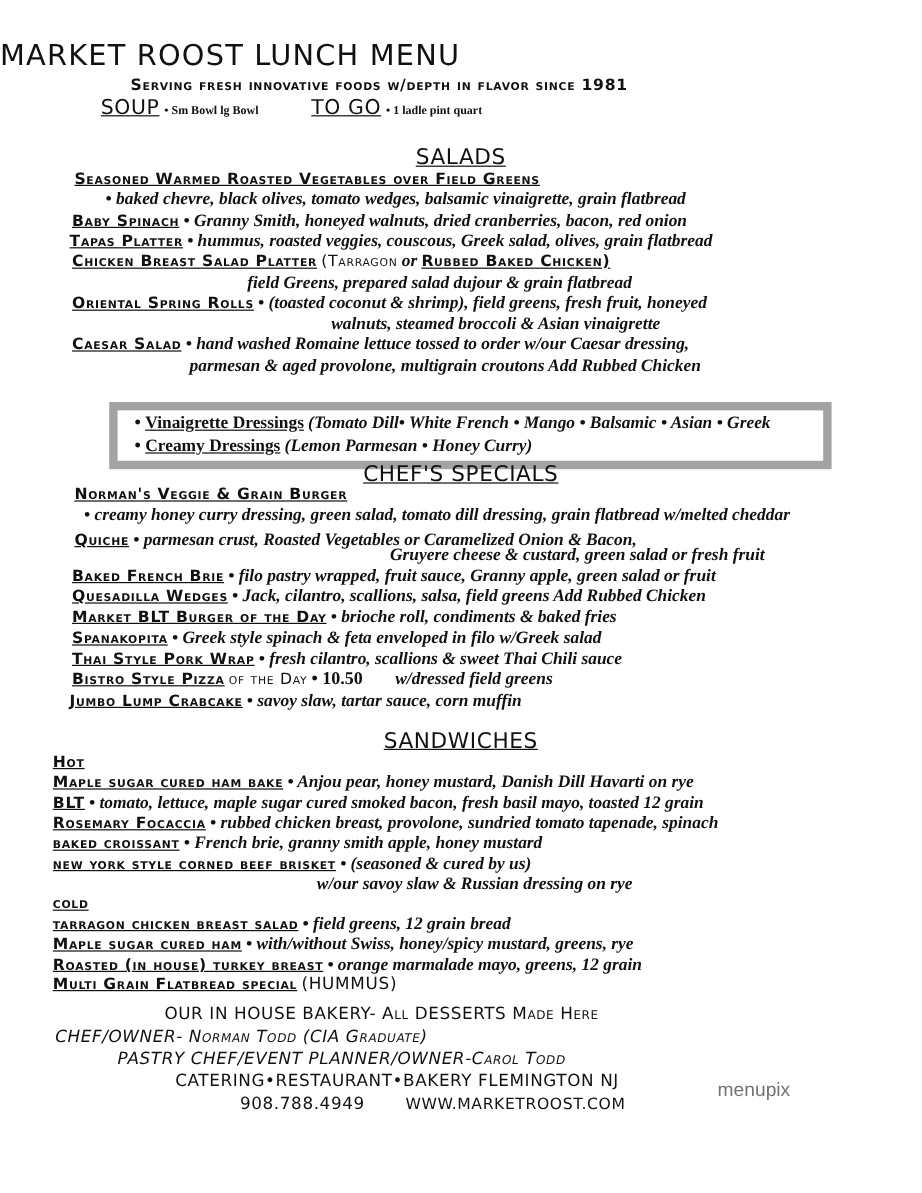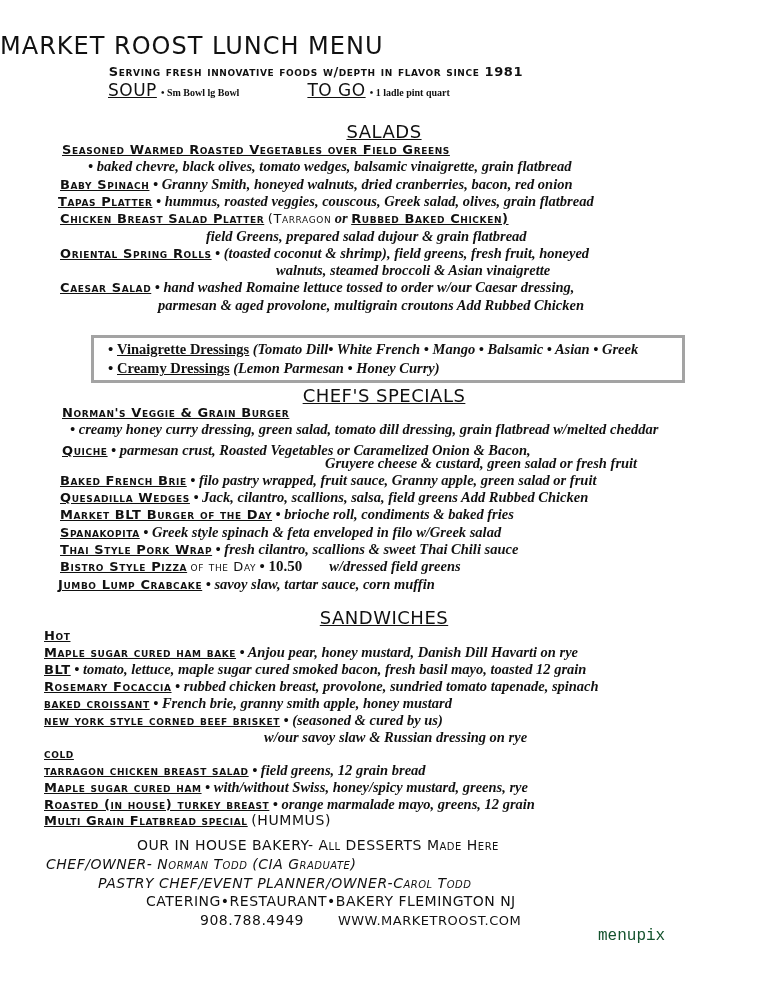--- a/index.html
+++ b/index.html
@@ -3,37 +3,37 @@
 <meta charset="utf-8">
 <style>
   html, body { margin: 0; padding: 0; background: #ffffff; }
   body { width: 768px; height: 994px; position: relative; overflow: hidden; color: #111; }
   .page { position: absolute; left: 0; top: 0; width: 768px; height: 994px; }
   .title { position: absolute; top: 32px; left: 0; width: 632px; 
            font-family: "DejaVu Sans", sans-serif; font-size: 24px; letter-spacing: 1px; color:#111; }
   .tagline { position: absolute; top: 64px; left: 0; width: 632px; text-align: center;
            font-family: "DejaVu Sans", sans-serif; font-size: 13px; font-weight: bold; letter-spacing: 0.6px; font-variant: small-caps; }
   .souprow { position: absolute; top: 80px; left: 84px; font-size: 16px; white-space: nowrap; }
-  .souprow .lbl { font-family: "DejaVu Sans", sans-serif; font-size: 17px; text-decoration: underline; letter-spacing: 0.5px; margin-left: 24px; }
+  .souprow .lbl { font-family: "DejaVu Sans", sans-serif; font-size: 17px; text-decoration: underline; letter-spacing: 0.5px; }
   .souprow .opt { font-family: "Liberation Serif", serif; font-weight: bold; font-size: 10px; }
   .h2 { position: absolute; left: 0; width: 768px; text-align: center; font-family: "DejaVu Sans", sans-serif;
         font-size: 18px; text-decoration: underline; letter-spacing: 0.5px; }
   .line { position: absolute; white-space: nowrap; font-size: 14px; line-height: 17px; }
   .nm { font-family: "DejaVu Sans", sans-serif; font-variant: small-caps; font-weight: bold; font-size: 13px;
         text-decoration: underline; letter-spacing: 0.6px; }
   .nm2 { font-family: "DejaVu Sans", sans-serif; font-variant: small-caps; font-size: 13px; letter-spacing: 0.6px; }
   .ds { font-family: "Liberation Serif", serif; font-style: italic; font-weight: bold; font-size: 14.5px; }
   .plain { font-family: "Liberation Serif", serif; font-weight: bold; font-size: 15px; }
-  .box { position: absolute; left: 91px; top: 335px; width: 588px; height: 42px; border: 3px solid #a3a3a3; }
+  .box { position: absolute; left: 91px; top: 335px; width: 588px; height: 42px; border: 7px solid #a3a3a3; }
   .box .line { left: 14px; }
   .box .dn { font-family: "Liberation Serif", serif; font-weight: bold; font-size: 14.5px; text-decoration: underline; }
   .footer { position: absolute; font-family: "DejaVu Sans", sans-serif; font-size: 14px; white-space: nowrap; letter-spacing: 0.5px; }
   .footer.it { font-style: italic; }
   .sc { font-variant: small-caps; }
-  .watermark { position: absolute; left: 598px; top: 927px; font-family: Liberation Mono, monospace; font-size: 16px; color: #14532d; }
+  .watermark { position: absolute; left: 598px; top: 900px; font-family: Liberation Sans, sans-serif; font-size: 16px; color: #737373; }
 </style>
 </head>
 <body>
 
 <div class="page">
 
   <div class="title">MARKET ROOST LUNCH MENU</div>
   <div class="tagline">Serving fresh innovative foods w/depth in flavor since 1981</div>
 
   <div class="souprow">

